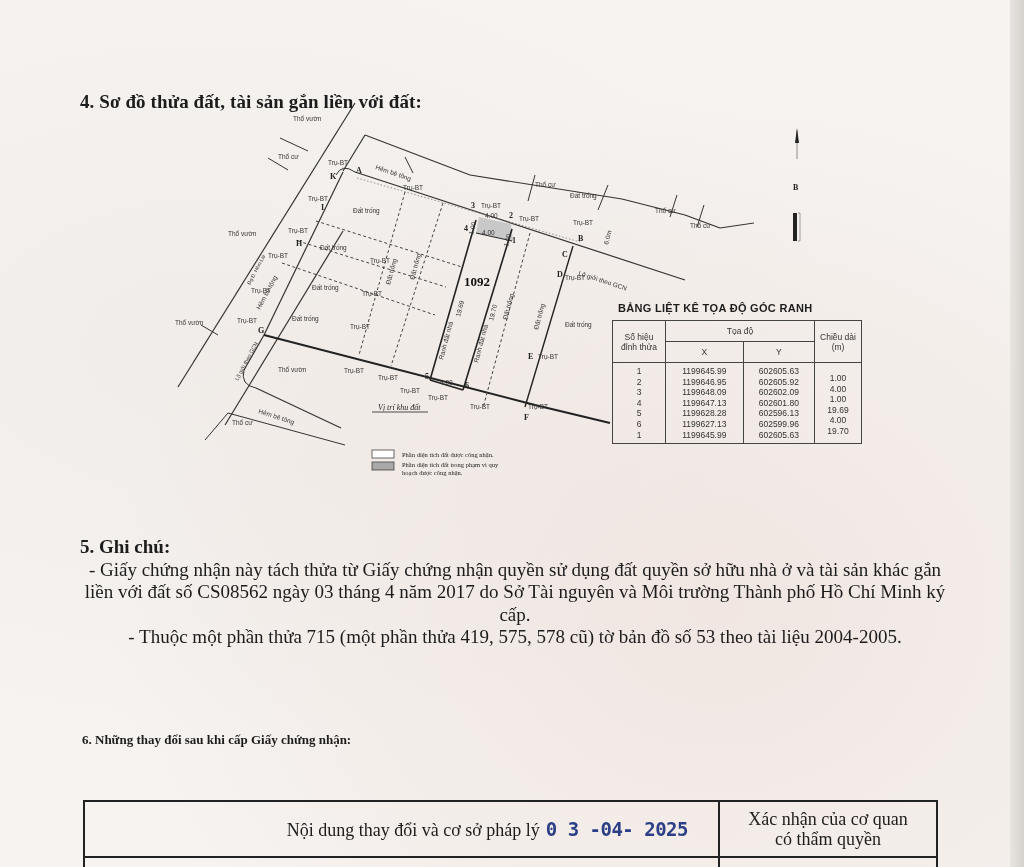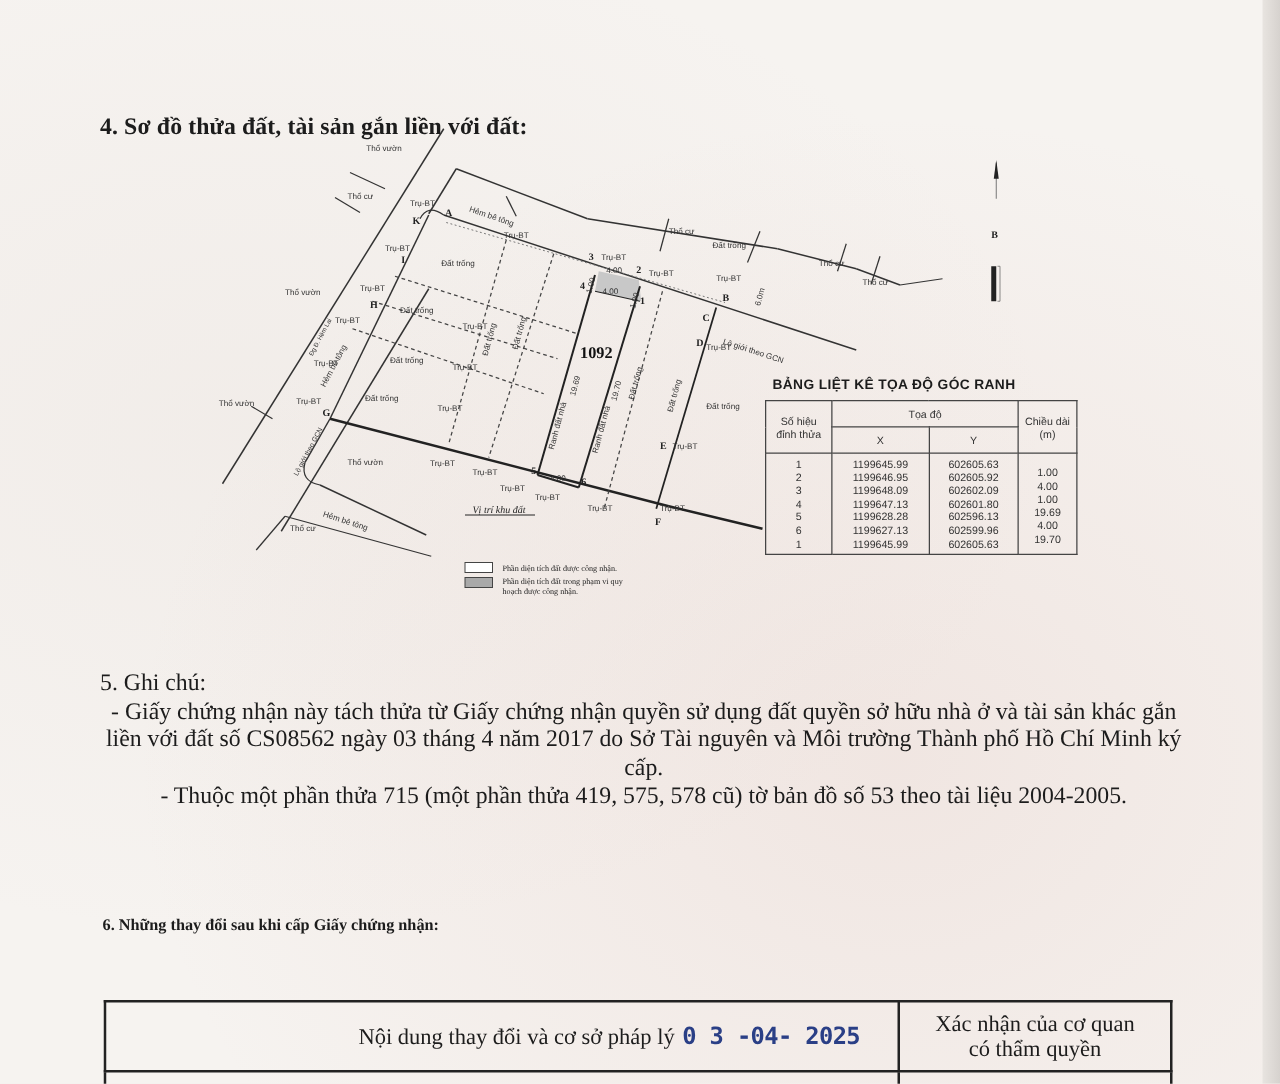--- a/index.html
+++ b/index.html
@@ -41,21 +41,21 @@
   table.coord {
     border-collapse: collapse; width: 250px;
     font-family: "Liberation Sans", sans-serif; font-size: 8.5px; color: #333;
   }
   table.coord th, table.coord td { border: 1px solid #444; padding: 0 3px; }
   table.coord th { font-weight: normal; height: 20px; }
   table.coord td.col { vertical-align: top; text-align: center; line-height: 10.6px; padding-top: 3px; padding-bottom: 3px; }
   table.coord td.col.len { padding-top: 10px; }
 
   .notes { position: absolute; left: 80px; top: 536px; width: 870px; font-size: 19px; line-height: 22.5px; }
-  .notes .h5 { font-weight: normal; }
+  .notes .h5 { font-weight: bold; }
   .notes p { margin: 0; text-align: center; }
 
   .h6 { position: absolute; left: 82px; top: 732px; font-weight: bold; font-size: 13px; }
   table.changes {
     position: absolute; left: 83px; top: 800px; width: 855px;
     border-collapse: collapse; font-size: 18px;
   }
   table.changes td { border: 2px solid #222; }
   table.changes td.c1 { width: 602px; height: 52px; text-align: right; padding-right: 30px; }
   table.changes td.c2 { text-align: center; line-height: 20px; }

